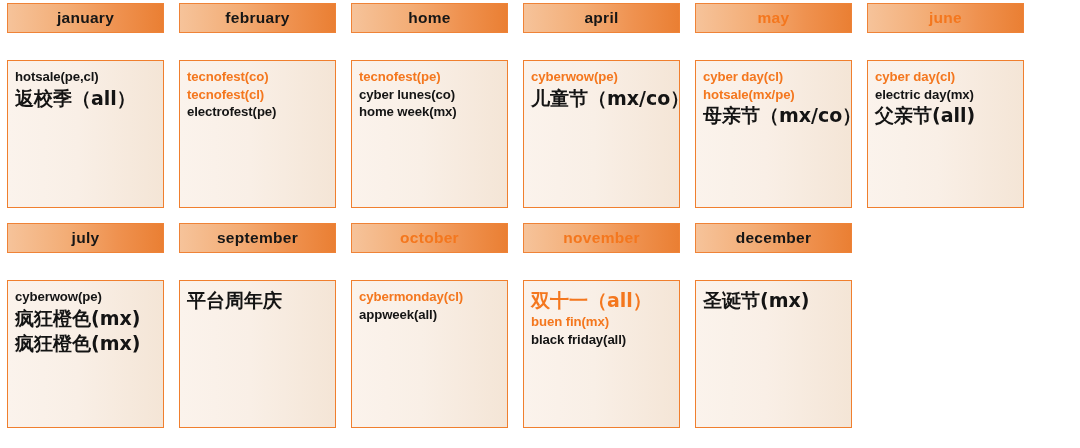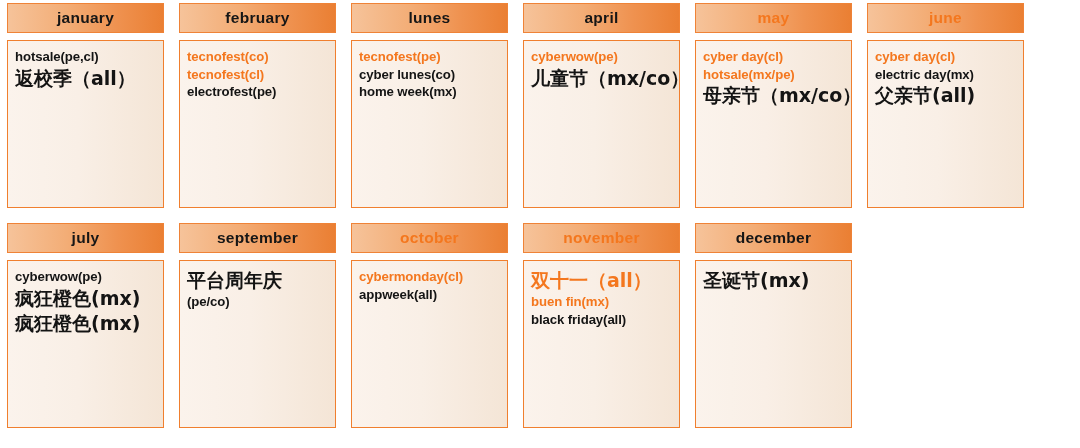--- a/index.html
+++ b/index.html
@@ -59,20 +59,21 @@
   .month-name.accent {
     color: #f4771e;
   }
 
   .month-body {
     flex: 1 1 auto;
     box-sizing: border-box;
     border: 1.5px solid #f07f2e;
     background: linear-gradient(to right, #fbf3ec 0%, #f9efe6 45%, #f4e5d6 100%);
     padding: 7px 14px 6px 7px;
+    margin-top: 20px;
   }
 
   .event-list {
     list-style: none;
     margin: 0;
     padding: 0;
   }
 
   .event-item {
     font-size: 13.2px;
@@ -113,21 +114,21 @@
       <div class="month-body">
         <ul class="event-list">
           <li class="event-item accent">tecnofest(co)</li>
           <li class="event-item accent">tecnofest(cl)</li>
           <li class="event-item">electrofest(pe)</li>
         </ul>
       </div>
     </div>
     <div class="month-cell">
       <div class="month-header">
-        <span class="month-name">lunes</span>
+        <span class="month-name">home</span>
       </div>
       <div class="month-body">
         <ul class="event-list">
           <li class="event-item accent">tecnofest(pe)</li>
           <li class="event-item">cyber lunes(co)</li>
           <li class="event-item">home week(mx)</li>
         </ul>
       </div>
     </div>
     <div class="month-cell">
@@ -177,21 +178,20 @@
         </ul>
       </div>
     </div>
     <div class="month-cell">
       <div class="month-header">
         <span class="month-name">september</span>
       </div>
       <div class="month-body">
         <ul class="event-list">
           <li class="event-item cjk">平台周年庆</li>
-          <li class="event-item">(pe/co)</li>
         </ul>
       </div>
     </div>
     <div class="month-cell">
       <div class="month-header">
         <span class="month-name accent">october</span>
       </div>
       <div class="month-body">
         <ul class="event-list">
           <li class="event-item accent">cybermonday(cl)</li>

